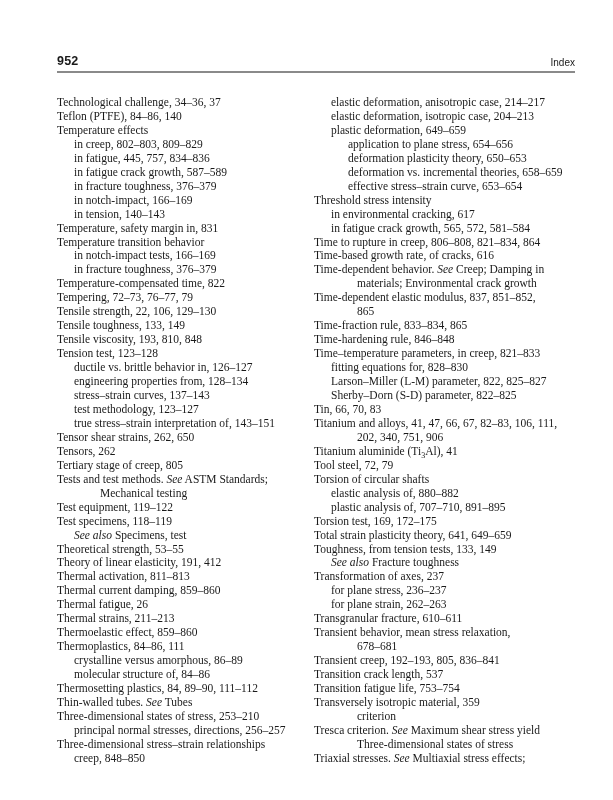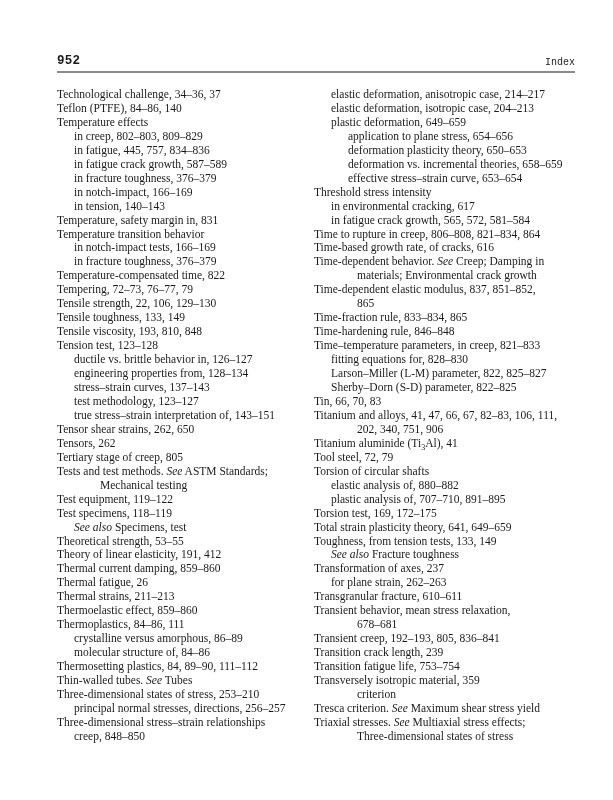--- a/index.html
+++ b/index.html
@@ -13,40 +13,40 @@
   .page {
     box-sizing: border-box;
     width: 613px;
     height: 800px;
     padding: 54px 38px 0 57px;
   }
   .page-header {
     display: flex;
     justify-content: space-between;
     align-items: flex-end;
-    font-family: Liberation Mono, monospace;
+    font-family: Liberation Sans, sans-serif;
     padding-bottom: 3px;
     border-bottom: 2px solid #8a8a8a;
   }
   .page-number {
     font-weight: bold;
     font-size: 12.5px;
     letter-spacing: 0.2px;
   }
   .running-head {
     font-size: 10px;
   }
   .columns {
     display: flex;
     margin-top: 15px;
     font-family: "Liberation Serif", "DejaVu Serif", serif;
     font-size: 11.5px;
     line-height: 13.95px;
   }
-  .col { min-width: 0; }
+  .col { min-width: 0; margin-top: 8px; }
   .col-left  { flex: 0 0 257px; }
   .col-right { flex: 1 1 auto; }
   .line { white-space: nowrap; }
   .ind0 { padding-left: 0; }
   .ind1 { padding-left: 17px; }
   .ind2 { padding-left: 34px; }
   .ind3 { padding-left: 43px; }
   .line i { }
   .line sub { font-size: 8px; line-height: 0; }
 </style>
@@ -87,20 +87,21 @@
         <div class="line ind0">Tensor shear strains, 262, 650</div>
         <div class="line ind0">Tensors, 262</div>
         <div class="line ind0">Tertiary stage of creep, 805</div>
         <div class="line ind0">Tests and test methods. <i>See</i> ASTM Standards;</div>
         <div class="line ind3">Mechanical testing</div>
         <div class="line ind0">Test equipment, 119–122</div>
         <div class="line ind0">Test specimens, 118–119</div>
         <div class="line ind1"><i>See also</i> Specimens, test</div>
         <div class="line ind0">Theoretical strength, 53–55</div>
         <div class="line ind0">Theory of linear elasticity, 191, 412</div>
+        <div class="line ind0">Thermal activation, 811–813</div>
         <div class="line ind0">Thermal current damping, 859–860</div>
         <div class="line ind0">Thermal fatigue, 26</div>
         <div class="line ind0">Thermal strains, 211–213</div>
         <div class="line ind0">Thermoelastic effect, 859–860</div>
         <div class="line ind0">Thermoplastics, 84–86, 111</div>
         <div class="line ind1">crystalline versus amorphous, 86–89</div>
         <div class="line ind1">molecular structure of, 84–86</div>
         <div class="line ind0">Thermosetting plastics, 84, 89–90, 111–112</div>
         <div class="line ind0">Thin-walled tubes. <i>See</i> Tubes</div>
         <div class="line ind0">Three-dimensional states of stress, 253–210</div>
@@ -137,27 +138,28 @@
         <div class="line ind0">Titanium aluminide (Ti<sub>3</sub>Al), 41</div>
         <div class="line ind0">Tool steel, 72, 79</div>
         <div class="line ind0">Torsion of circular shafts</div>
         <div class="line ind1">elastic analysis of, 880–882</div>
         <div class="line ind1">plastic analysis of, 707–710, 891–895</div>
         <div class="line ind0">Torsion test, 169, 172–175</div>
         <div class="line ind0">Total strain plasticity theory, 641, 649–659</div>
         <div class="line ind0">Toughness, from tension tests, 133, 149</div>
         <div class="line ind1"><i>See also</i> Fracture toughness</div>
         <div class="line ind0">Transformation of axes, 237</div>
+        <div class="line ind1">for plane stress, 236–237</div>
         <div class="line ind1">for plane strain, 262–263</div>
         <div class="line ind0">Transgranular fracture, 610–611</div>
         <div class="line ind0">Transient behavior, mean stress relaxation,</div>
         <div class="line ind3">678–681</div>
         <div class="line ind0">Transient creep, 192–193, 805, 836–841</div>
-        <div class="line ind0">Transition crack length, 239</div>
+        <div class="line ind0">Transition crack length, 537</div>
         <div class="line ind0">Transition fatigue life, 753–754</div>
         <div class="line ind0">Transversely isotropic material, 359</div>
         <div class="line ind3">criterion</div>
         <div class="line ind0">Tresca criterion. <i>See</i> Maximum shear stress yield</div>
+        <div class="line ind3">Three-dimensional states of stress</div>
         <div class="line ind0">Triaxial stresses. <i>See</i> Multiaxial stress effects;</div>
-        <div class="line ind3">Three-dimensional states of stress</div>
       </div>
   </div>
 </div>
 
 </body></html>

